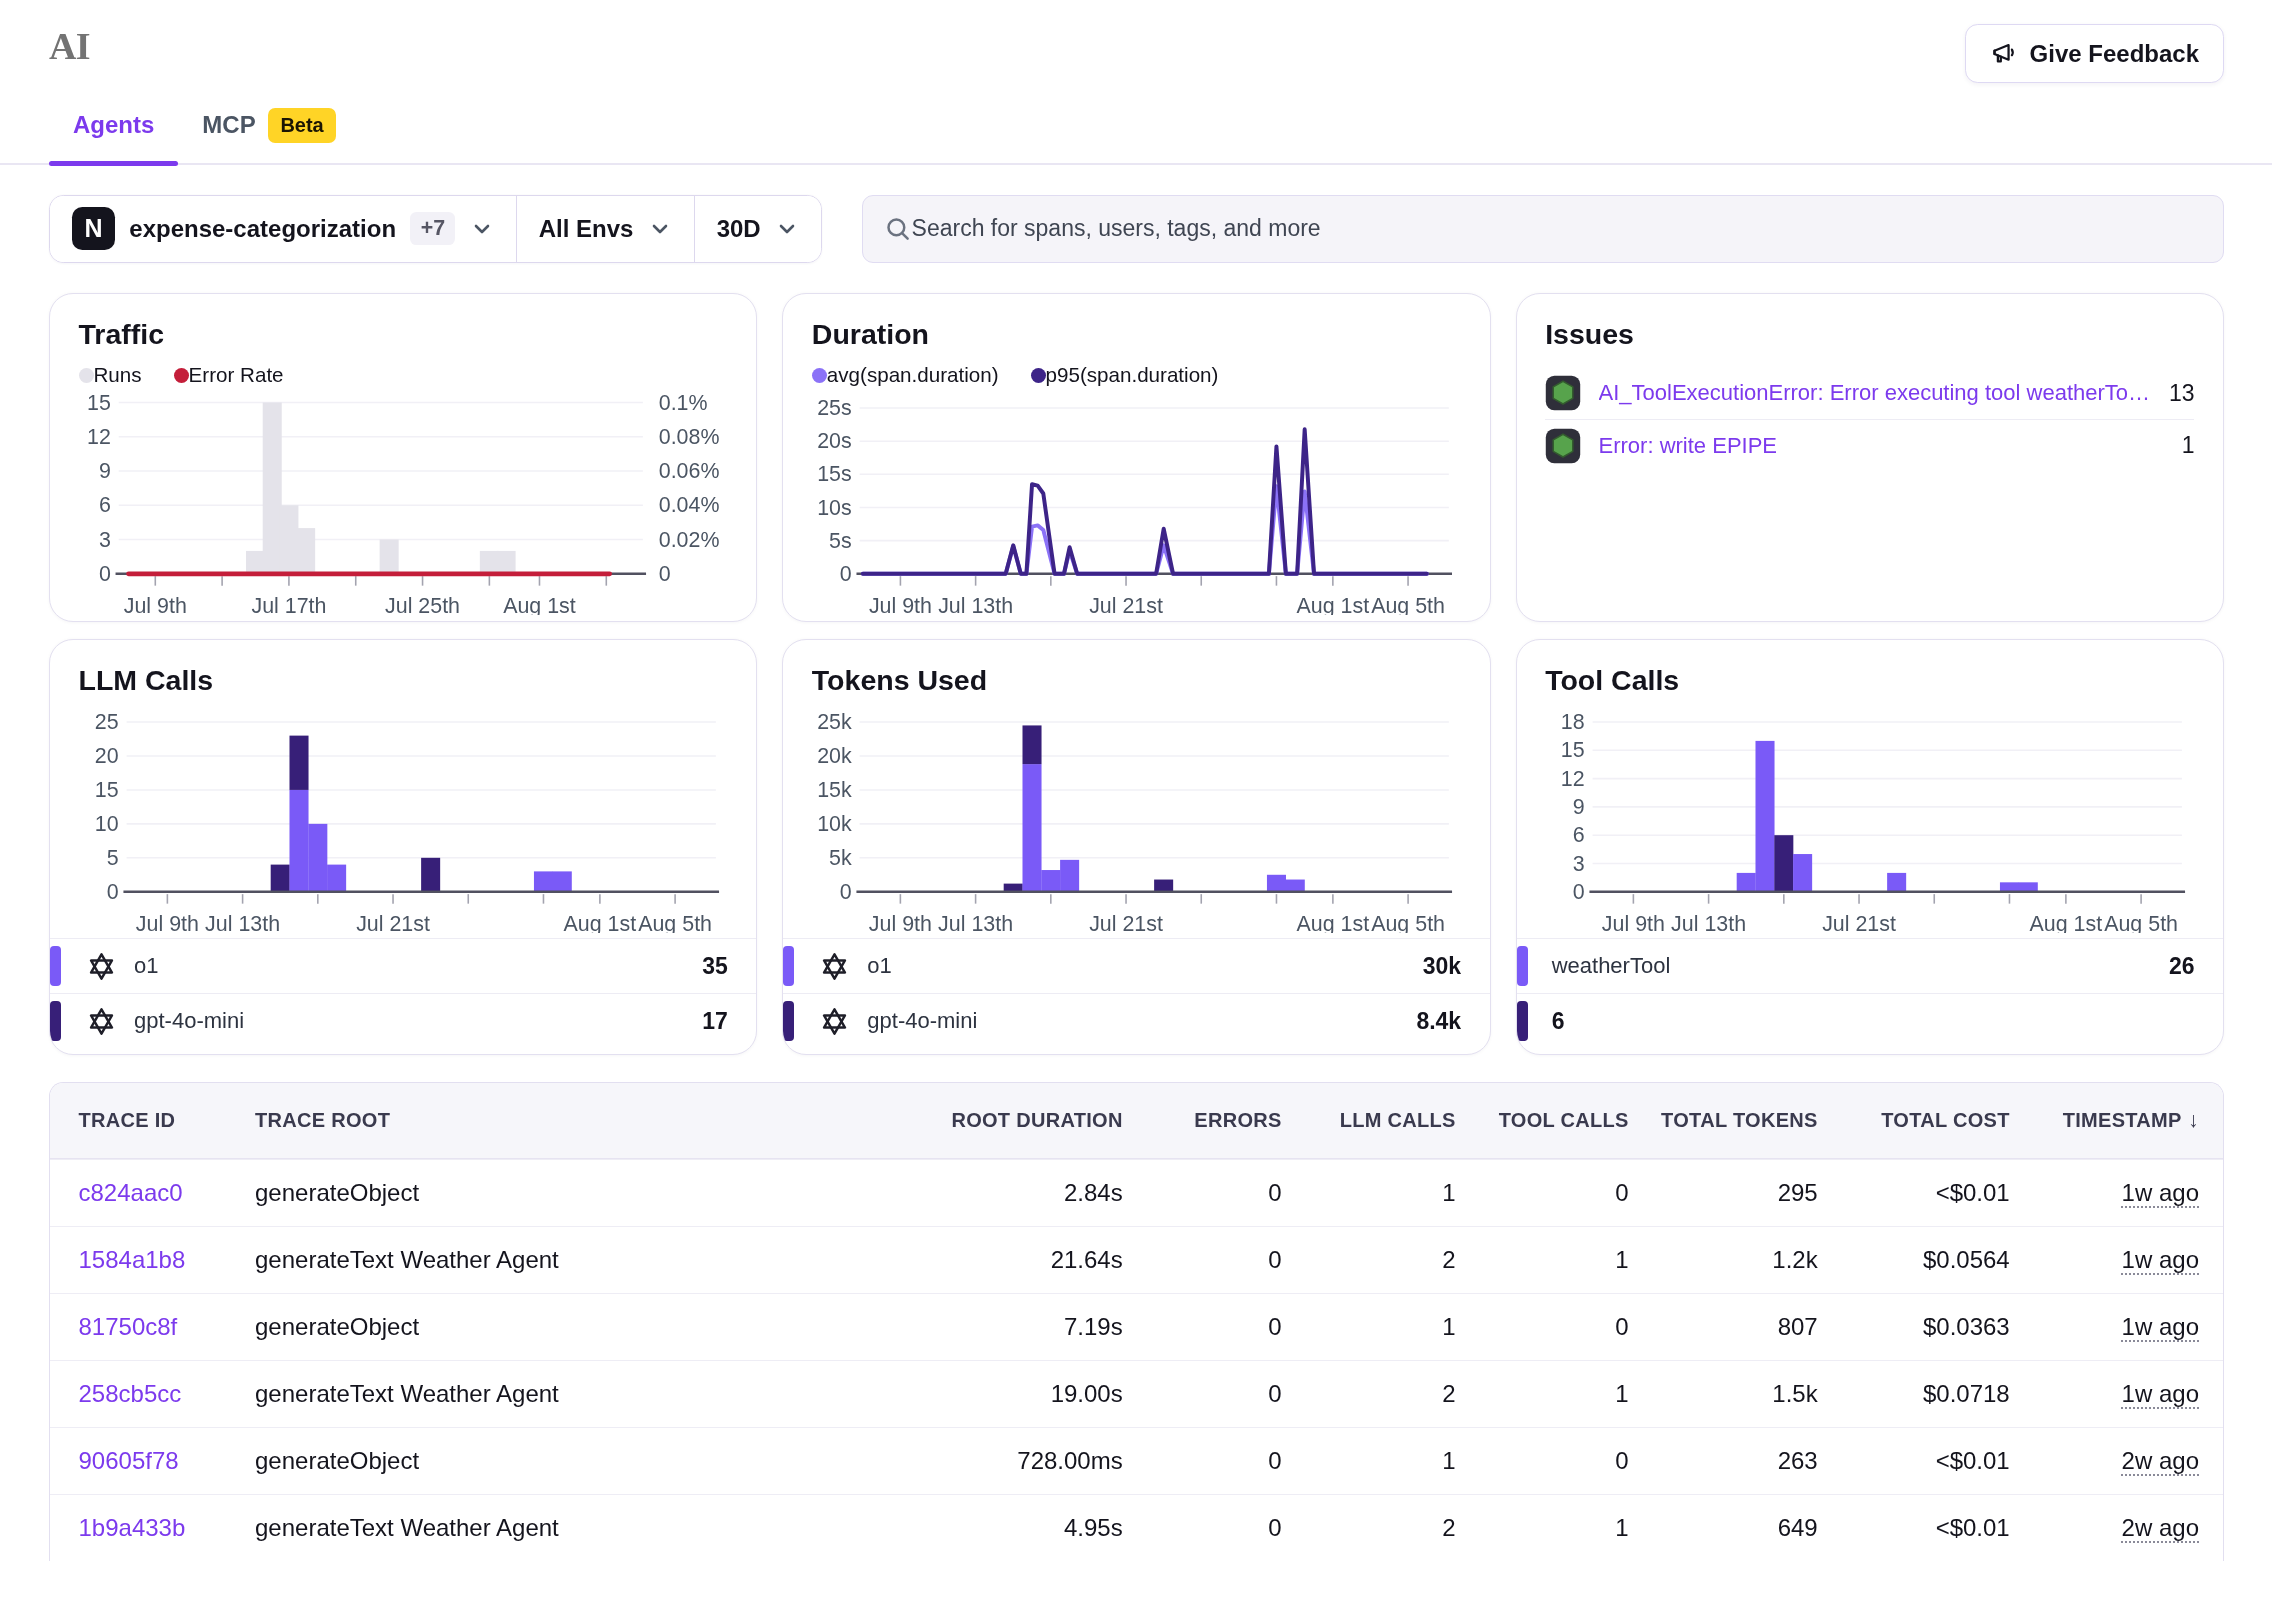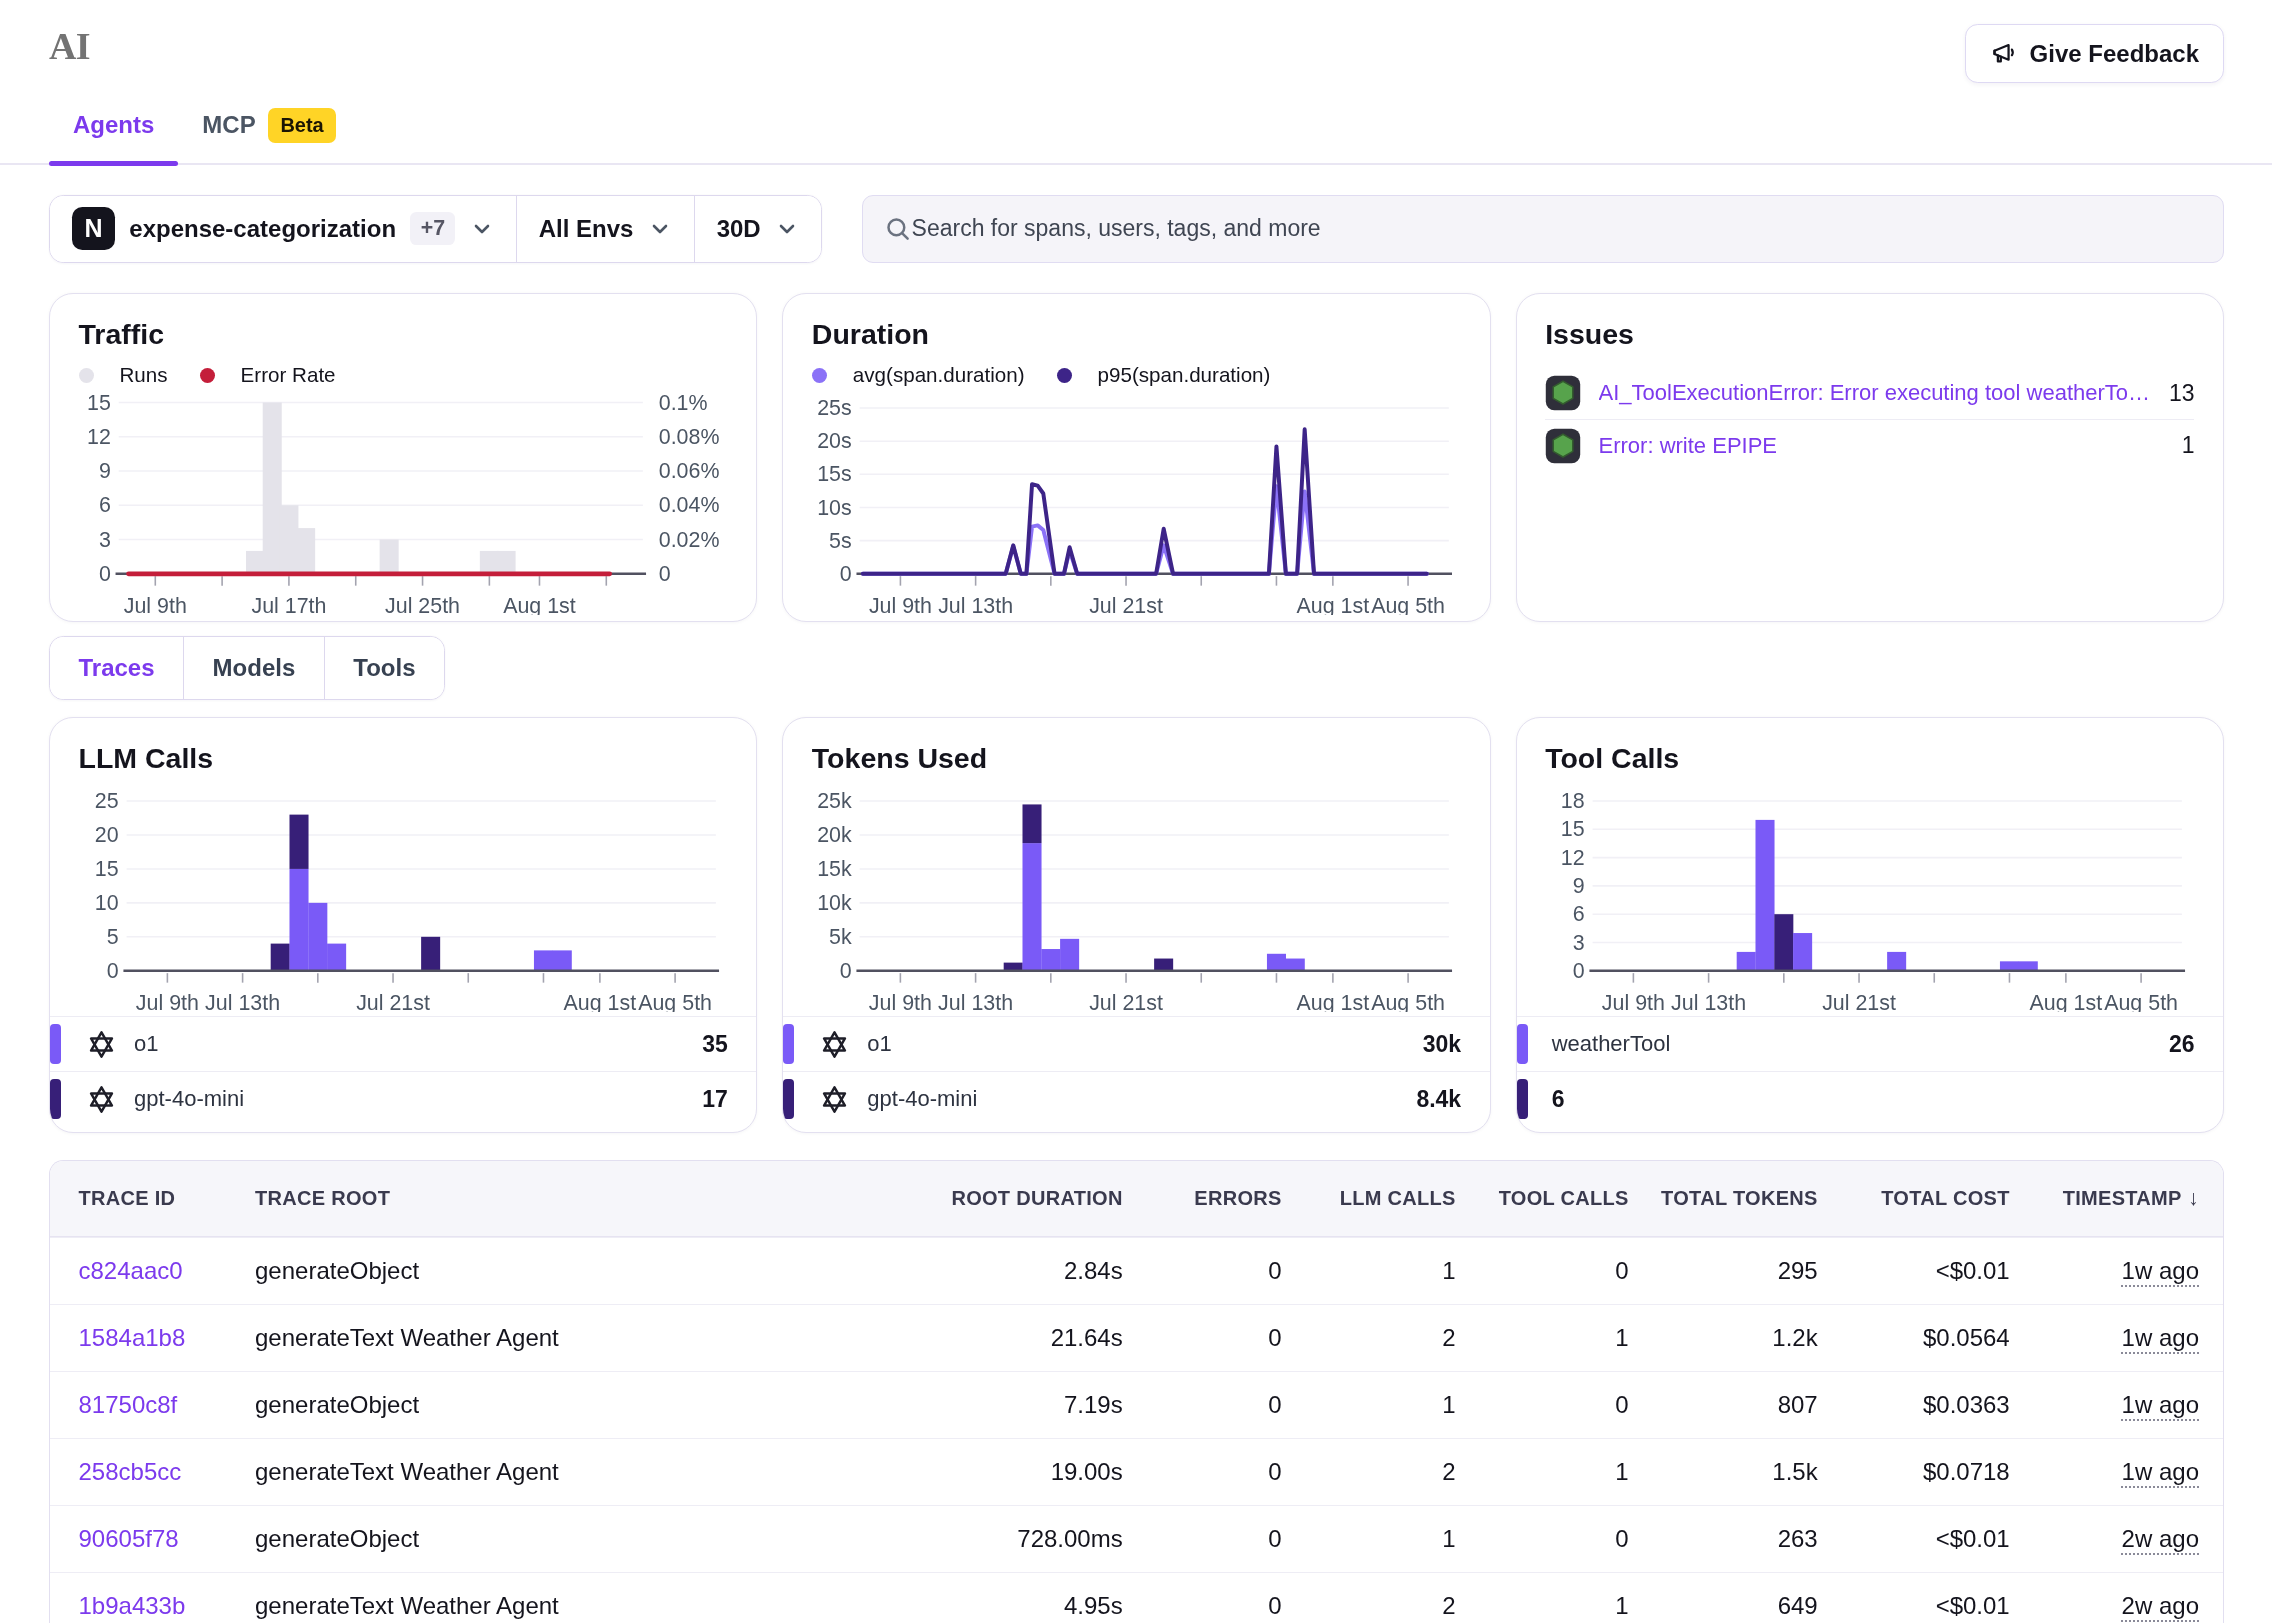--- a/index.html
+++ b/index.html
@@ -52,21 +52,21 @@
   
   .cards { display: grid; grid-template-columns: 1fr 1fr 1fr; gap: 25px; margin-top: 30px; }
   .card {
     position: relative; background: #fff; border: 1.6px solid #e3e0f0; border-radius: 24px;
     padding: 24px 28.5px 0; box-shadow: 0 0.8px 3.2px rgba(25,20,60,.04); overflow: hidden;
   }
   .card.r1 { height: 329px; }
   .card.r2 { height: 416px; }
   .card-title { font-size: 28.5px; font-weight: 800; color: #14141d; }
   .legend { display: flex; gap: 32px; margin-top: 12.7px; }
-  .litem { display: flex; align-items: center; gap: 26px; font-size: 20.6px; color: #14141d; }
+  .litem { display: flex; align-items: center; gap: 0; font-size: 20.6px; color: #14141d; }
   .dot { width: 15px; height: 15px; border-radius: 50%; flex: none; }
   .chart { width: 100%; }
   .chart.h1 { height: 226px; margin-top: 1.6px; }
   .chart.h2 { height: 230px; margin-top: 6.3px; }
   .chart svg text { font-size: 27px; fill: #4b5563; font-family: inherit; }
 
   
   .issues-list { margin-top: 17.4px; }
   .issue-row { display: flex; align-items: center; gap: 17.4px; height: 52px; border-bottom: 1.6px solid #edecf4; cursor: pointer; }
   .issue-row:last-child { border-bottom: none; }
@@ -294,31 +294,20 @@
               <path d="M23 8 L35.5 15.2 V29.8 L23 37 L10.5 29.8 V15.2 Z" fill="#57a34c" stroke="#335c2e" stroke-width="2" stroke-linejoin="round"></path>
             </svg>
           <span class="issue-link">Error: write EPIPE</span>
           <span class="issue-count">1</span>
         </div>
       </div>
     </div>
   </div>
 
   
-  <div class="section-tabs">
-    <div class="stab active">
-        <span>Traces</span>
-      </div>
-    <div class="stab">
-        <span>Models</span>
-      </div>
-    <div class="stab">
-        <span>Tools</span>
-      </div>
-  </div>
 
   
   <div class="cards row2">
     <div class="card r2">
       <div class="card-title">LLM Calls</div>
       <div class="chart h2"><svg width="648" height="230" viewBox="0 0 817 290">
             <text x="50" y="247" text-anchor="end">0</text>
             <line x1="60" x2="803" y1="195.20000000000002" y2="195.20000000000002" stroke="#f1f0f6" stroke-width="2"></line>
             <text x="50" y="204.20000000000002" text-anchor="end">5</text>
             <line x1="60" x2="803" y1="152.4" y2="152.4" stroke="#f1f0f6" stroke-width="2"></line>

